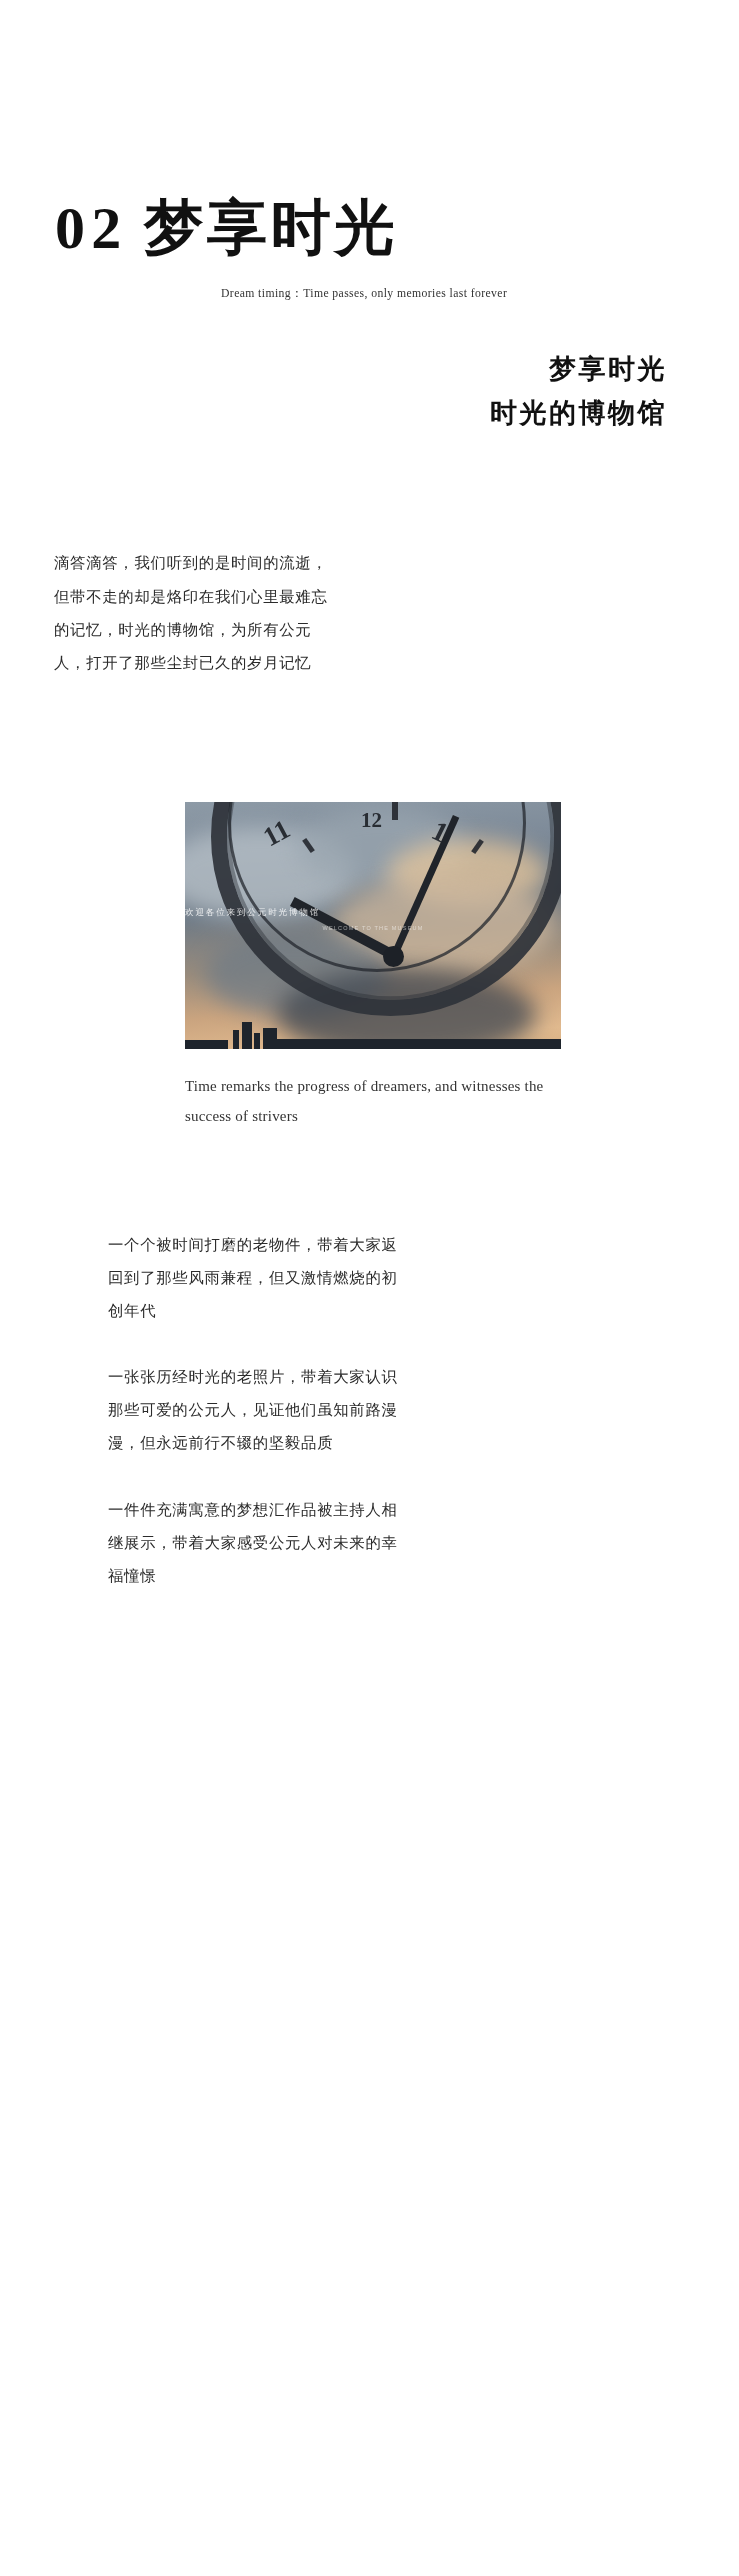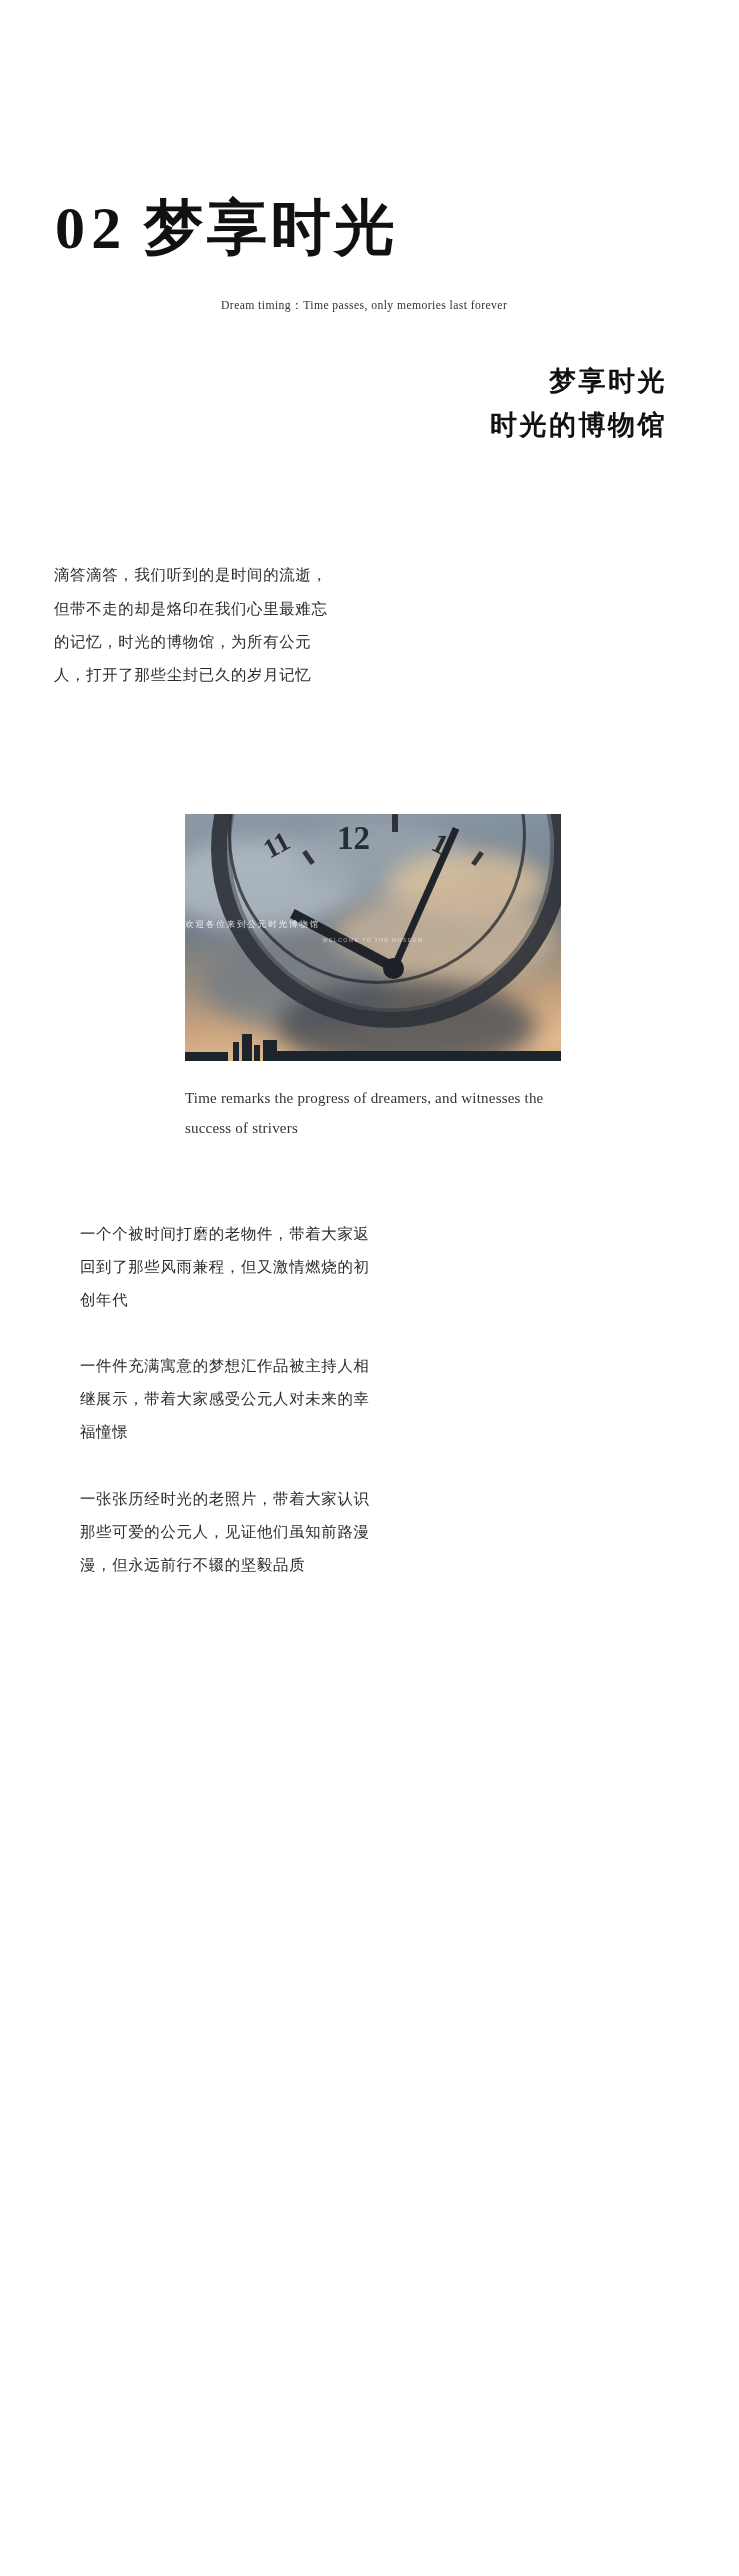--- a/index.html
+++ b/index.html
@@ -36,21 +36,21 @@
     color: #111111;
     margin: 0;
     white-space: pre;
   }
   .main-title .num {
     letter-spacing: 6.2px;
     margin-right: 16px;
   }
 
   .subtitle-en {
-    margin: 38px 0 0 0;
+    margin: 26px 0 0 0;
     padding-left: 166px;
     font-family: "Liberation Serif", serif;
     font-size: 11.7px;
     letter-spacing: 0.4px;
     color: #333333;
     font-weight: normal;
   }
 
   
   .couplet {
@@ -129,21 +129,21 @@
     border-radius: 50%;
     border: 3.1px solid rgba(35,39,45,.75);
   }
   .numeral {
     position: absolute;
     font-family: "Liberation Serif", serif;
     font-weight: bold;
     color: #23272d;
     opacity: .95;
   }
-  .n12 { left: 152px; top: 6.2px; font-size: 33px; }
+  .n12 { left: 176px; top: 6.2px; font-size: 21px; }
   .n1  { left: 248px; top: 13.6px; font-size: 28px; transform: rotate(26deg); }
   .n11 { left: 79px; top: 16px; font-size: 27px; transform: rotate(-28deg); }
   .tick {
     position: absolute;
     background: #23272d;
     opacity: .9;
   }
   .t1 { width: 6.2px; height: 18.5px; left: 207px; top: 0px; }
   .t2 { width: 5px; height: 15px; left: 290px; top: 37px; transform: rotate(35deg); }
   .t3 { width: 5px; height: 15px; left: 121px; top: 36px; transform: rotate(-35deg); }
@@ -217,22 +217,22 @@
     margin-top: 22px;
     font-family: "Liberation Serif", serif;
     font-size: 15px;
     line-height: 2.0;
     color: #333333;
     letter-spacing: 0.2px;
   }
 
   
   .para-group-right {
-    margin-top: 74px;
-    padding-left: 80px;
+    margin-top: 97px;
+    padding-left: 108px;
     max-width: 296px;
   }
   .para-group-right .para {
     margin-bottom: 33px;
   }
   .spacer-bottom { height: 111px; }
 </style>
 </head>
 <body>
 
@@ -283,19 +283,19 @@
       </div>
 
       <div class="photo-overlay-text">欢迎各位来到公元时光博物馆</div>
       <div class="photo-overlay-sub">WELCOME TO THE MUSEUM</div>
     </div>
     <div class="caption">Time remarks the progress of dreamers, and witnesses the success of strivers</div>
   </div>
 
   <div class="para-group-right">
     <p class="para">一个个被时间打磨的老物件，带着大家返回到了那些风雨兼程，但又激情燃烧的初创年代</p>
+    <p class="para">一张张历经时光的老照片，带着大家认识那些可爱的公元人，见证他们虽知前路漫漫，但永远前行不辍的坚毅品质</p>
     <p class="para">一件件充满寓意的梦想汇作品被主持人相继展示，带着大家感受公元人对未来的幸福憧憬</p>
-    <p class="para">一张张历经时光的老照片，带着大家认识那些可爱的公元人，见证他们虽知前路漫漫，但永远前行不辍的坚毅品质</p>
   </div>
 
   <div class="spacer-bottom"></div>
 </div>
 
 
 </body></html>

